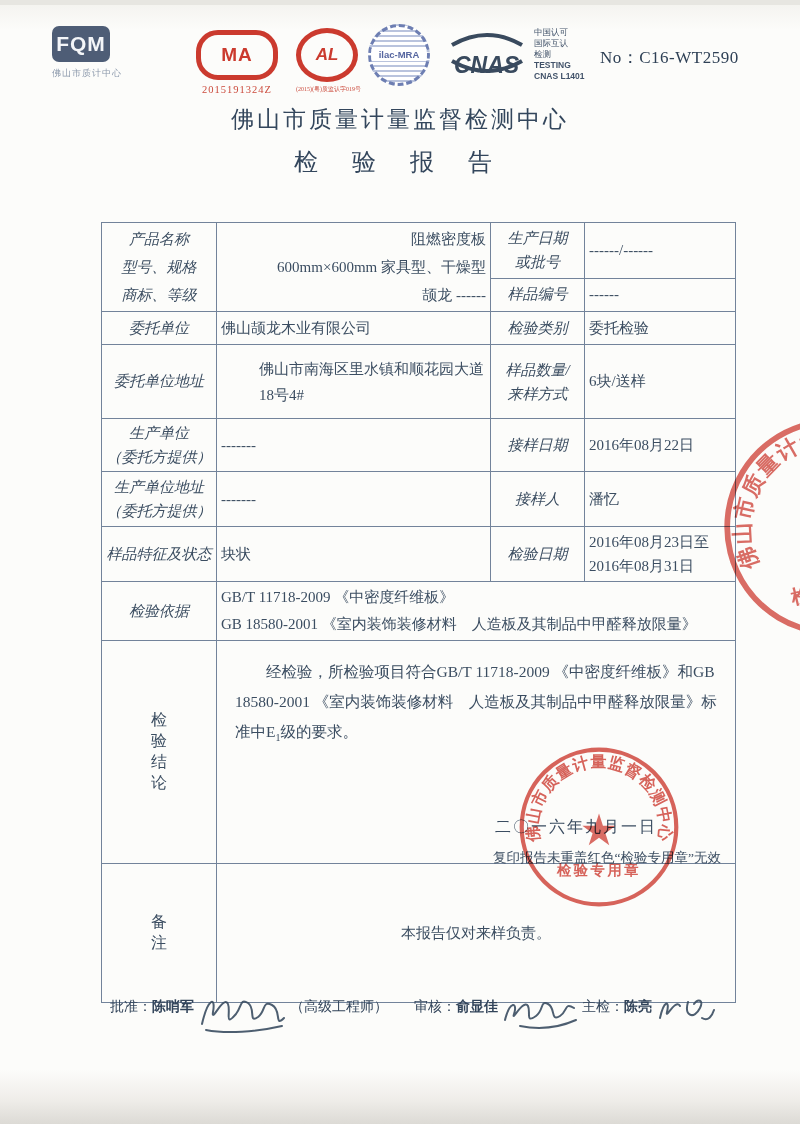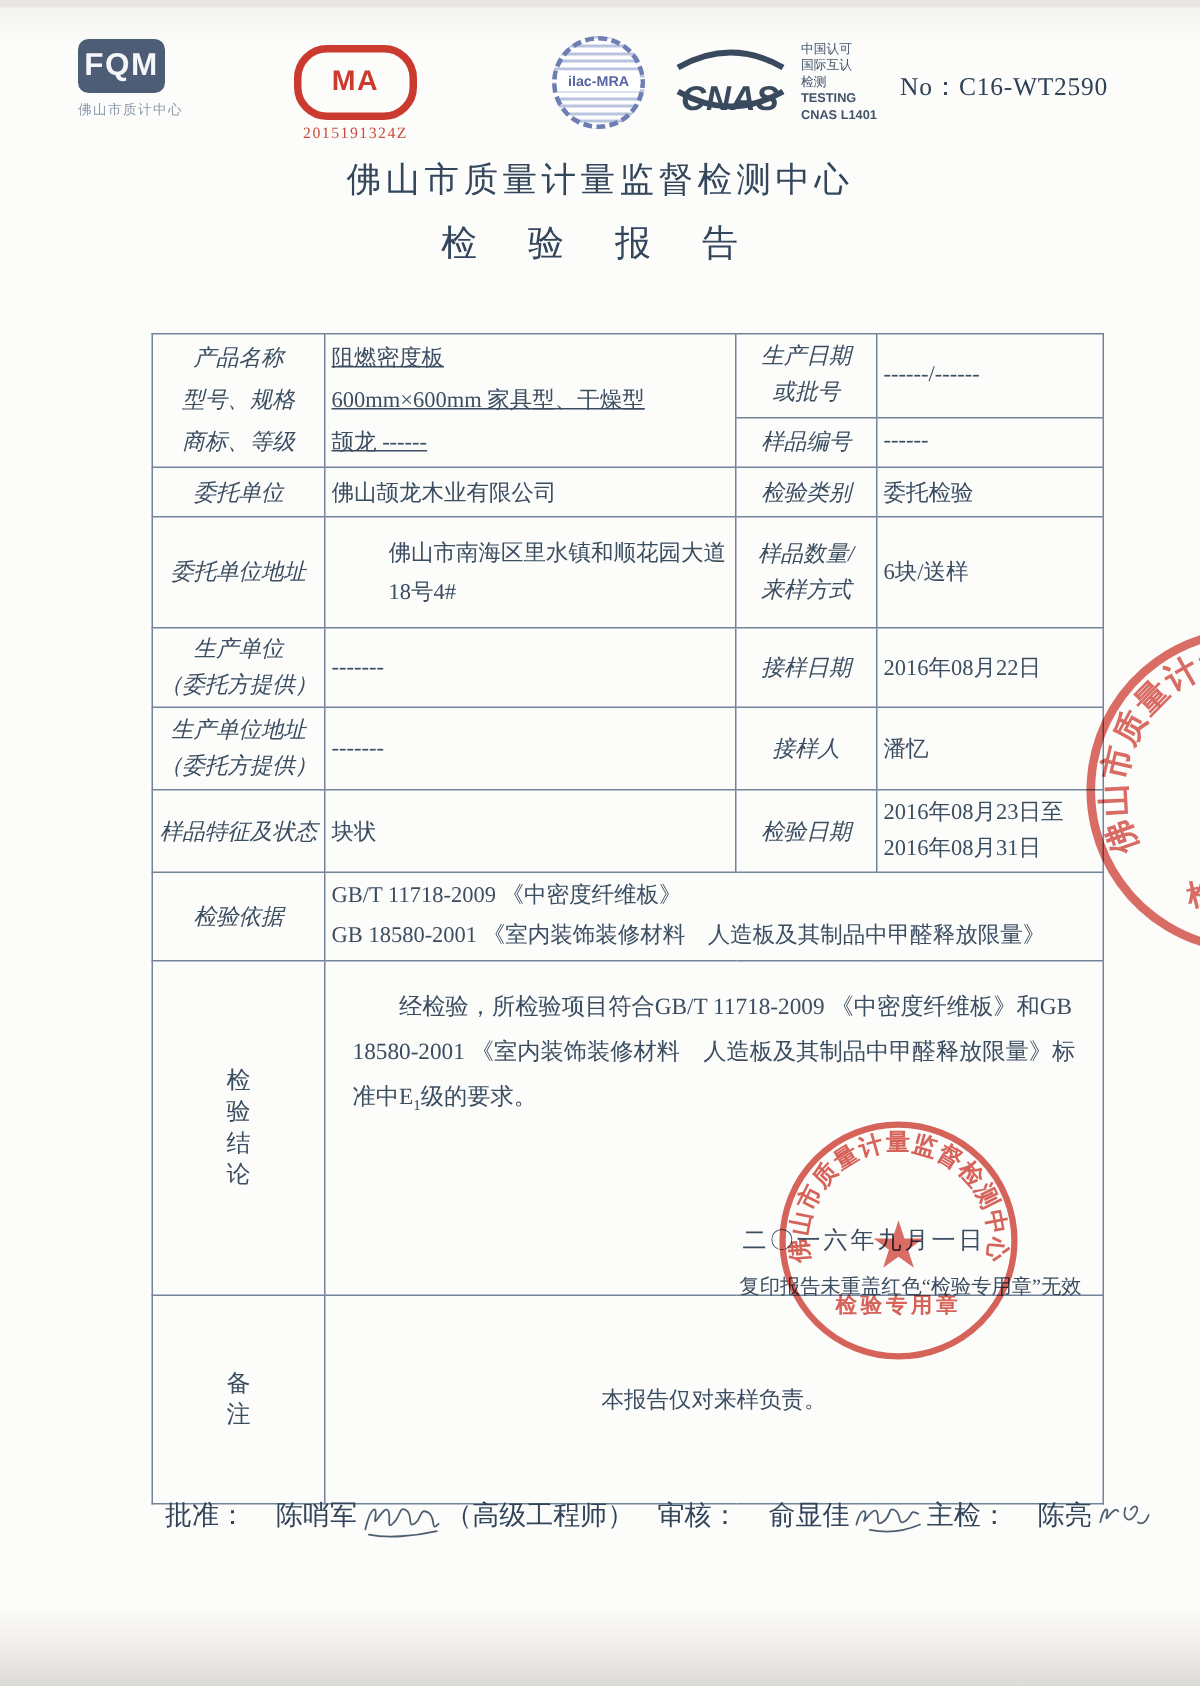--- a/index.html
+++ b/index.html
@@ -27,55 +27,59 @@
   .cnas-lines .en{font-family:"Liberation Sans",sans-serif;font-weight:bold;}
   .report-no{font-size:17px;letter-spacing:.5px;color:#2f4156;}
   .org-title{left:0;right:0;text-align:center;font-size:23px;letter-spacing:3px;color:#33465c;}
   .doc-title{left:0;right:0;text-align:center;font-size:24px;letter-spacing:14px;color:#33465c;}
   .formrow{left:113px;width:622px;display:flex;justify-content:space-between;font-size:14.5px;}
   
   table.rpt{position:absolute;left:101px;top:222px;border-collapse:collapse;table-layout:fixed;width:634px;}
   table.rpt td{border:1px solid #72839a;font-size:15px;color:#3b4d61;padding:2px 4px;vertical-align:middle;}
   td.lab{text-align:center;font-style:italic;}
   td.val{text-align:left;padding-left:12px;}
-  .mid3 div{line-height:28px;text-align:left;text-decoration:underline;}
+  .mid3 div{line-height:28px;text-align:right;}
   .lab3 div{line-height:28px;text-align:center;}
   .two div{line-height:24px;}
   td.vert{text-align:center;}
   .vert-wrap{display:flex;flex-direction:column;justify-content:space-evenly;align-items:center;height:100%;font-size:16px;}
   .concl{position:relative;vertical-align:top !important;}
   .concl p{margin:14px 14px 0 14px;text-indent:2em;line-height:30px;font-size:15.5px;}
   .concl .date{position:absolute;right:78px;top:176px;font-size:16px;letter-spacing:2px;}
   .concl .note{position:absolute;right:14px;top:208px;font-size:13.5px;}
   .remark-txt{text-align:center;font-size:15.5px;}
   sub{font-size:10px;}
   
   .seal{mix-blend-mode:multiply;opacity:.93;}
   
-  .footer{left:110px;top:998px;width:660px;display:flex;align-items:flex-start;font-size:18px;white-space:nowrap;color:#32445a;text-align:right;}
-  .footer .name{font-weight:normal;margin-left:20px;}
+  .footer{left:110px;top:998px;width:660px;display:flex;align-items:flex-start;font-size:14px;white-space:nowrap;color:#32445a;text-align:right;}
+  .footer .name{font-weight:bold;margin-left:0;}
   .sig{position:relative;top:-8px;margin:0 2px;}
   .edge-top{left:0;top:0;width:800px;height:5px;background:#e7e6e1;}
 </style>
 </head>
 <body>
 
 <div class="page">
   <div class="abs edge-top"></div>
 
   <div class="abs" style="left:52px;top:26px;">
     <div class="fqm-box">FQM</div>
     <div class="fqm-cap">佛山市质计中心</div>
   </div>
 
   <div class="abs" style="left:196px;top:30px;">
     <div class="cma-oval">MA</div>
     <div class="cma-num">2015191324Z</div>
   </div>
 
+  <div class="abs" style="left:296px;top:28px;">
+    <div class="cal-oval">AL</div>
+    <div class="cal-num">(2015)(粤)质监认字019号</div>
+  </div>
 
   <div class="abs" style="left:368px;top:24px;">
     <div class="ilac">
       <div class="ilac-band">ilac-MRA</div>
     </div>
   </div>
 
   <div class="abs cnas-mark" style="left:448px;top:32px;">
     <svg width="78" height="42" viewBox="0 0 78 42">
       <path d="M4,13 Q39,-7 74,13" fill="none" stroke="#394a5e" stroke-width="4"></path>

